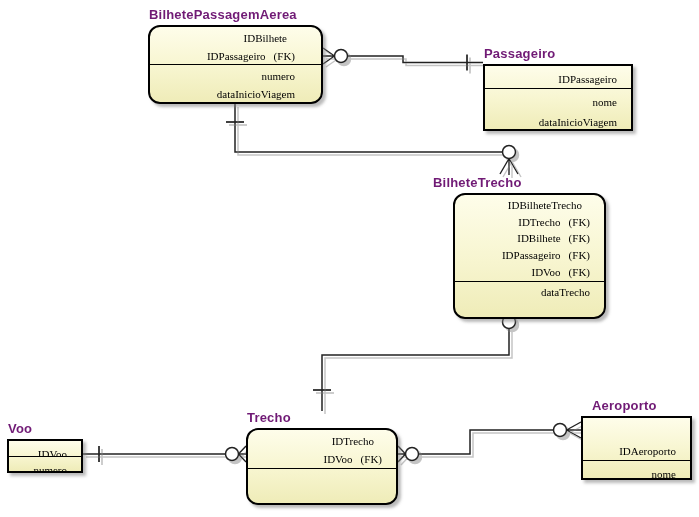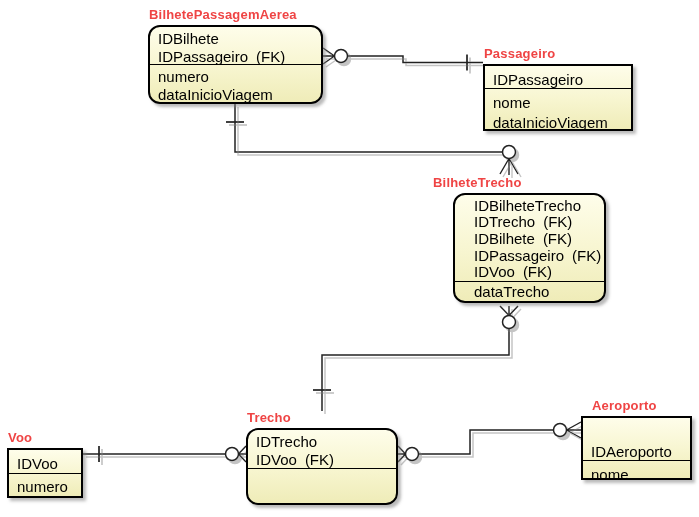--- a/index.html
+++ b/index.html
@@ -12,41 +12,41 @@
   .ebox {
     box-sizing:border-box; width:100%; height:100%;
     border:2px solid #000;
     background:linear-gradient(180deg,#fefdea 0%,#f7f5cf 55%,#efecb8 100%);
     box-shadow:3px 3px 3px rgba(130,130,130,0.55);
     display:flex; flex-direction:column;
   }
   .entity.rounded .ebox { border-radius:12px; }
   .etitle {
     position:absolute; bottom:100%; left:1px; margin-bottom:3px;
-    font-size:13px; font-weight:bold; color:#ef4444; white-space:nowrap;
+    font-size:13px; font-weight:bold; color:#701a75; white-space:nowrap;
     letter-spacing:0.2px;
   }
   .esec { box-sizing:border-box; padding:2px 14px 1px 8px; overflow:hidden; }
   .esec.keys { border-bottom:1.5px solid #000; }
   .arow {
-    display:flex; justify-content:flex-start; align-items:center;
-    height:18px; font-size:15px; color:#000; white-space:nowrap;
+    display:flex; justify-content:flex-end; align-items:center;
+    height:18px; font-size:11px; color:#000; white-space:nowrap;font-family:Liberation Serif, serif;
   }
   .arow .fk { margin-left:8px; }
 
   
   .e-bpa    { left:148px; top:25px;  width:175px; height:79px; }
   .e-bpa    .esec { padding-right:26px; }
   .e-bpa    .keys { height:40px; }
   .e-pass   { left:483px; top:40px;  width:150px; height:67px;margin-top:24px; }
   .e-pass   .keys { height:25px; }
-  .e-bt     { left:432px; top:193px; width:153px; height:110px;padding-left:21px; }
+  .e-bt     { left:432px; top:193px; width:153px; height:126px;padding-left:21px; }
   .e-bt     .keys { height:87px; }
   .e-bt     .arow { height:16.6px;margin-left:11px; }
-  .e-voo    { left:7px;   top:439px; width:76px;  height:50px;margin-top:9px; }
+  .e-voo    { left:7px;   top:439px; width:76px;  height:34px; }
   .e-voo    .keys { height:25px; }
   .e-trecho { left:246px; top:428px; width:152px; height:77px; }
   .e-trecho .keys { height:39px; }
   .e-aero   { left:581px; top:416px; width:111px; height:64px;border-radius:27px; }
   .e-aero   .keys { height:32px;margin-top:20px; }
   .e-aero   .etitle { left:11px; }
   .e-aero   .arow, .e-voo .arow, .e-pass .arow { margin-top:2px; }
 
   .wire        { fill:none; stroke:#222; stroke-width:1.5; }
   .wire-thin   { fill:none; stroke:#222; stroke-width:1.4; }

